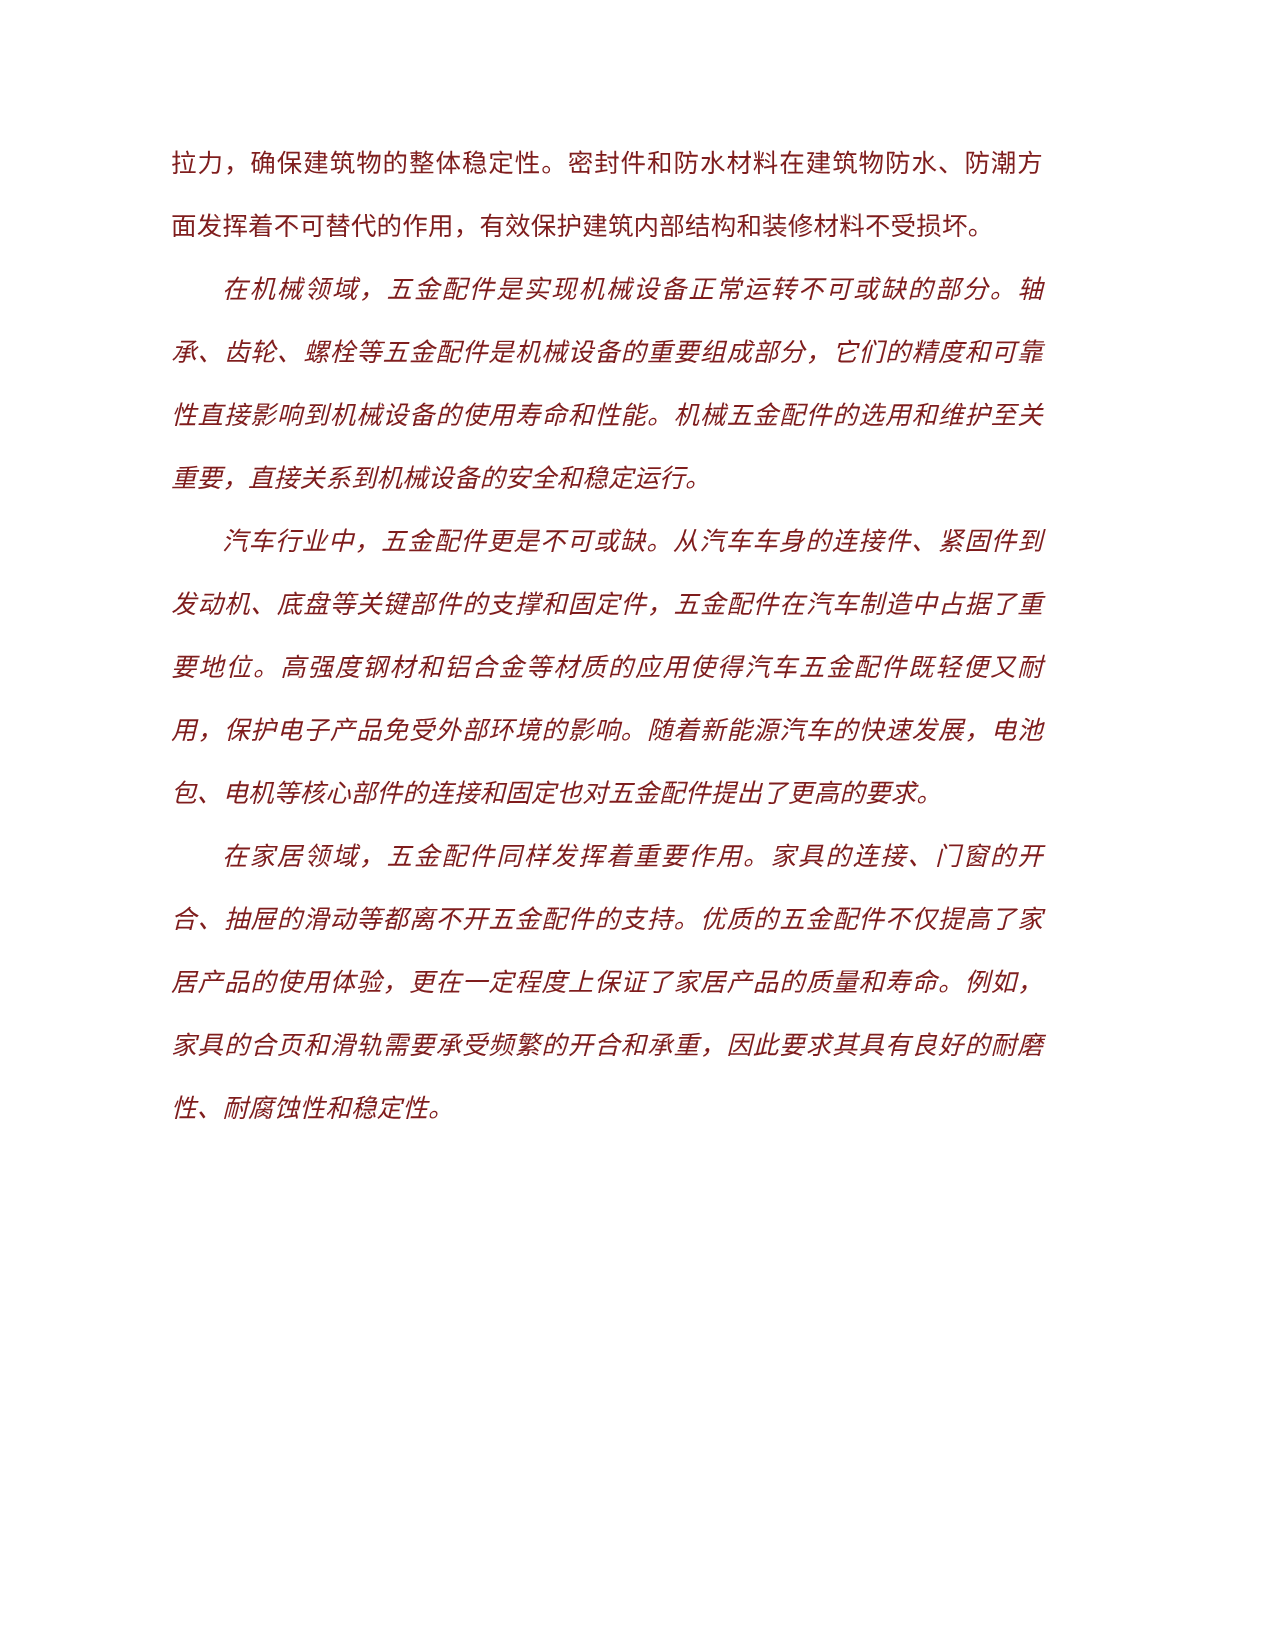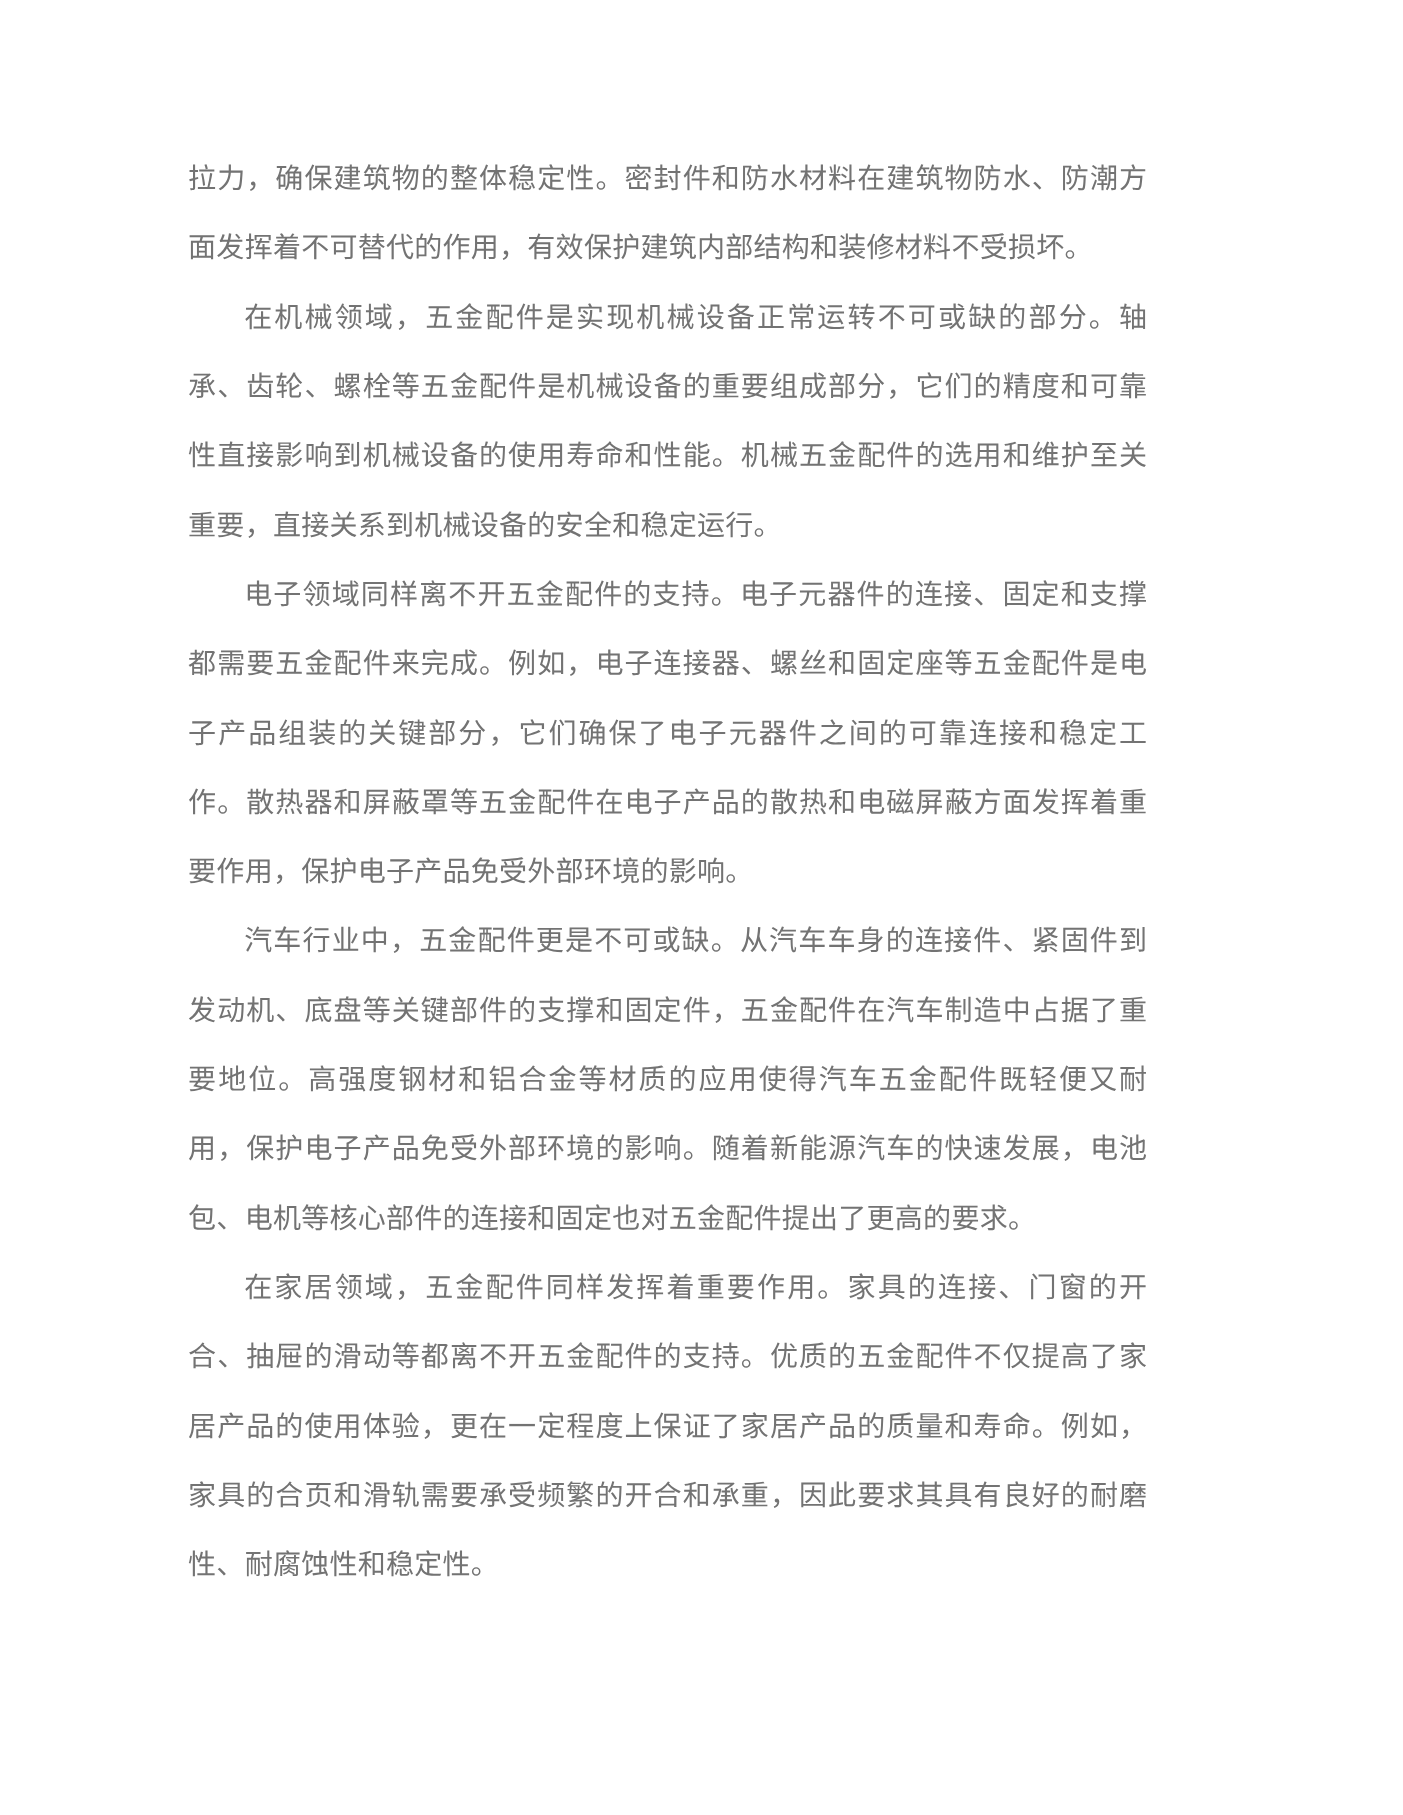--- a/index.html
+++ b/index.html
@@ -20,41 +20,41 @@
   .content {
     position: absolute;
     left: 171px;
     top: 132px;
     width: 872px;
   }
   .para {
     font-family: "DejaVu Sans", "Liberation Sans", sans-serif;
     font-size: 25.5px;
     line-height: 63px;
-    color: #737373;
+    color: #7f1d1d;
     text-align: justify;
     text-justify: inter-ideograph;
     margin: 0;
     letter-spacing: 0.2px;
     word-break: break-all;
   }
   .para.indent {
     text-indent: 2em;
+    font-style: italic;
   }
 </style>
 </head>
 <body>
 
 <div class="page">
   <div class="content">
 
     <p class="para">拉力，确保建筑物的整体稳定性。密封件和防水材料在建筑物防水、防潮方面发挥着不可替代的作用，有效保护建筑内部结构和装修材料不受损坏。</p>
 
     <p class="para indent">在机械领域，五金配件是实现机械设备正常运转不可或缺的部分。轴承、齿轮、螺栓等五金配件是机械设备的重要组成部分，它们的精度和可靠性直接影响到机械设备的使用寿命和性能。机械五金配件的选用和维护至关重要，直接关系到机械设备的安全和稳定运行。</p>
 
-    <p class="para indent">电子领域同样离不开五金配件的支持。电子元器件的连接、固定和支撑都需要五金配件来完成。例如，电子连接器、螺丝和固定座等五金配件是电子产品组装的关键部分，它们确保了电子元器件之间的可靠连接和稳定工作。散热器和屏蔽罩等五金配件在电子产品的散热和电磁屏蔽方面发挥着重要作用，保护电子产品免受外部环境的影响。</p>
 
     <p class="para indent">汽车行业中，五金配件更是不可或缺。从汽车车身的连接件、紧固件到发动机、底盘等关键部件的支撑和固定件，五金配件在汽车制造中占据了重要地位。高强度钢材和铝合金等材质的应用使得汽车五金配件既轻便又耐用，保护电子产品免受外部环境的影响。随着新能源汽车的快速发展，电池包、电机等核心部件的连接和固定也对五金配件提出了更高的要求。</p>
 
     <p class="para indent">在家居领域，五金配件同样发挥着重要作用。家具的连接、门窗的开合、抽屉的滑动等都离不开五金配件的支持。优质的五金配件不仅提高了家居产品的使用体验，更在一定程度上保证了家居产品的质量和寿命。例如，家具的合页和滑轨需要承受频繁的开合和承重，因此要求其具有良好的耐磨性、耐腐蚀性和稳定性。</p>
 
   </div>
 </div>
 
 </body></html>

